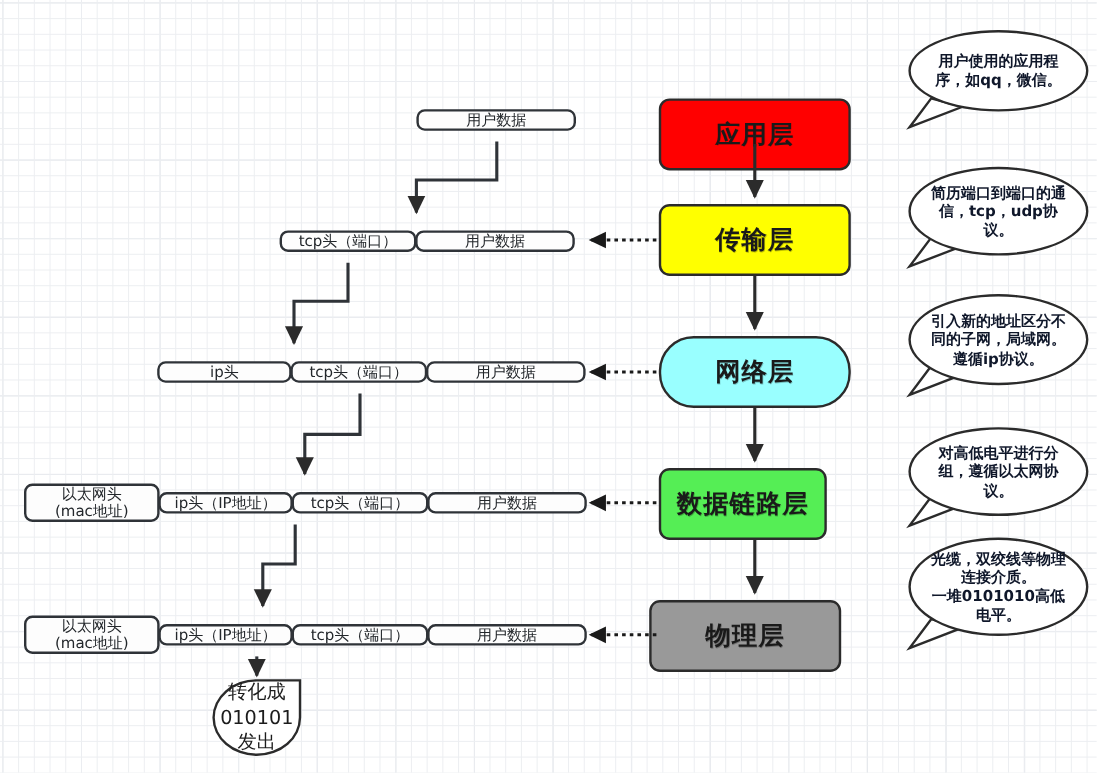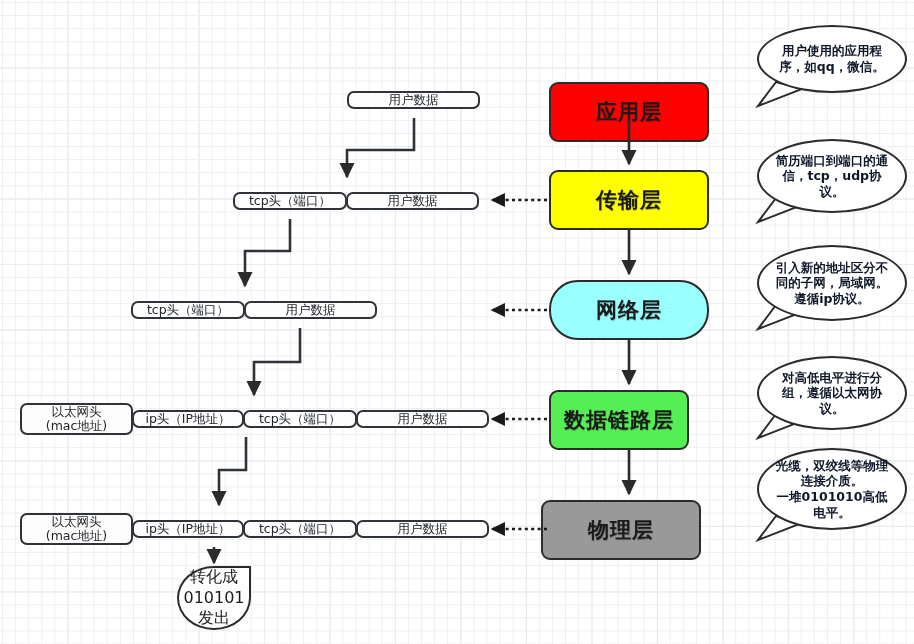--- a/index.html
+++ b/index.html
@@ -190,20 +190,21 @@
 
   <div id="packet-rows">
       <div class="packet-row" style="left: 347px; top: 82px;">
         <div class="seg" style="width: 133px;">用户数据</div>
       </div>
       <div class="packet-row" style="left: 233px; top: 183px;">
         <div class="seg" style="width: 114px;">tcp头（端口）</div>
         <div class="seg" style="width: 133px;">用户数据</div>
       </div>
       <div class="packet-row" style="left: 131px; top: 292px;">
+        <div class="seg" style="width: 112px;">ip头</div>
         <div class="seg" style="width: 114px;">tcp头（端口）</div>
         <div class="seg" style="width: 133px;">用户数据</div>
       </div>
       <div class="packet-row" style="left: 20px; top: 401px;">
         <div class="seg" style="width: 113px;">以太网头
 (mac地址)</div>
         <div class="seg" style="width: 112px;">ip头（IP地址）</div>
         <div class="seg" style="width: 114px;">tcp头（端口）</div>
         <div class="seg" style="width: 133px;">用户数据</div>
       </div>

